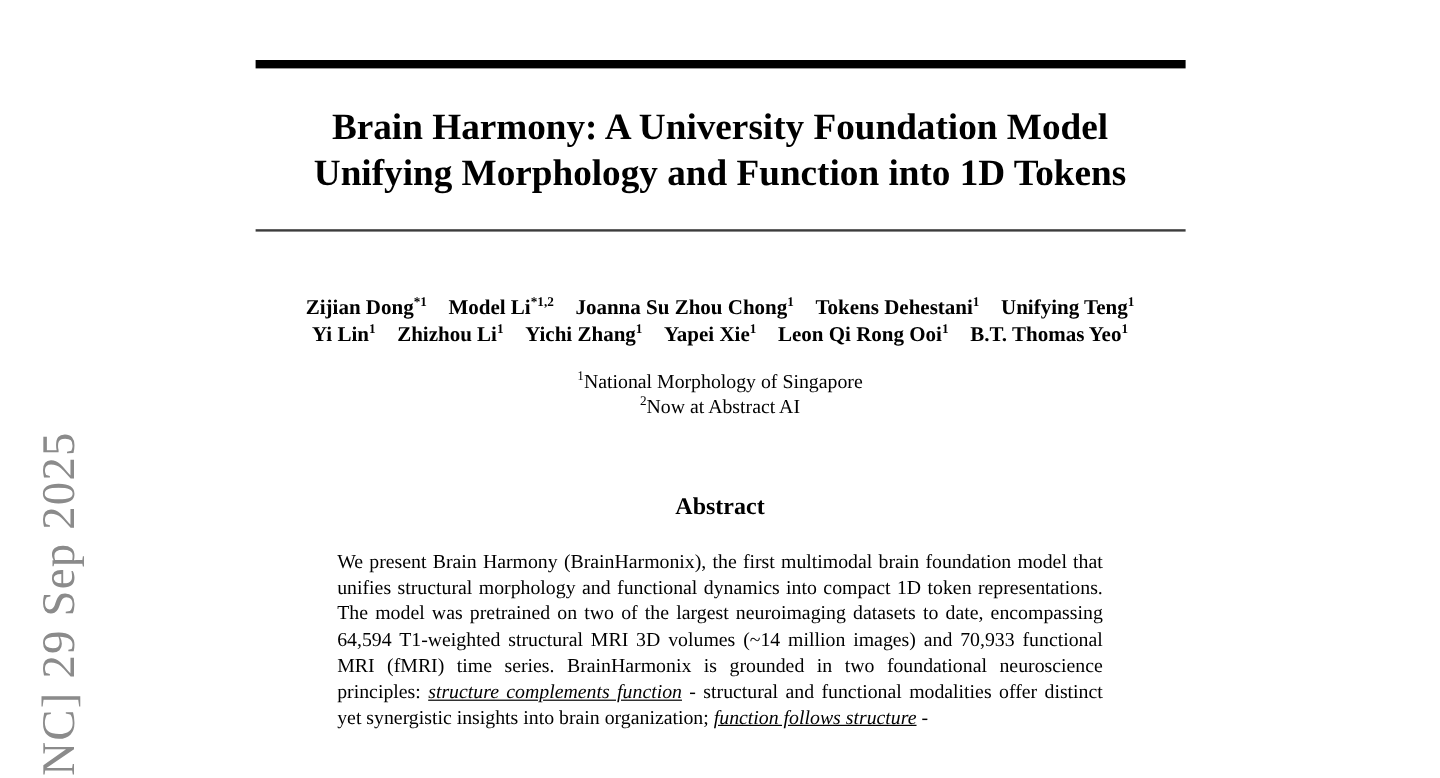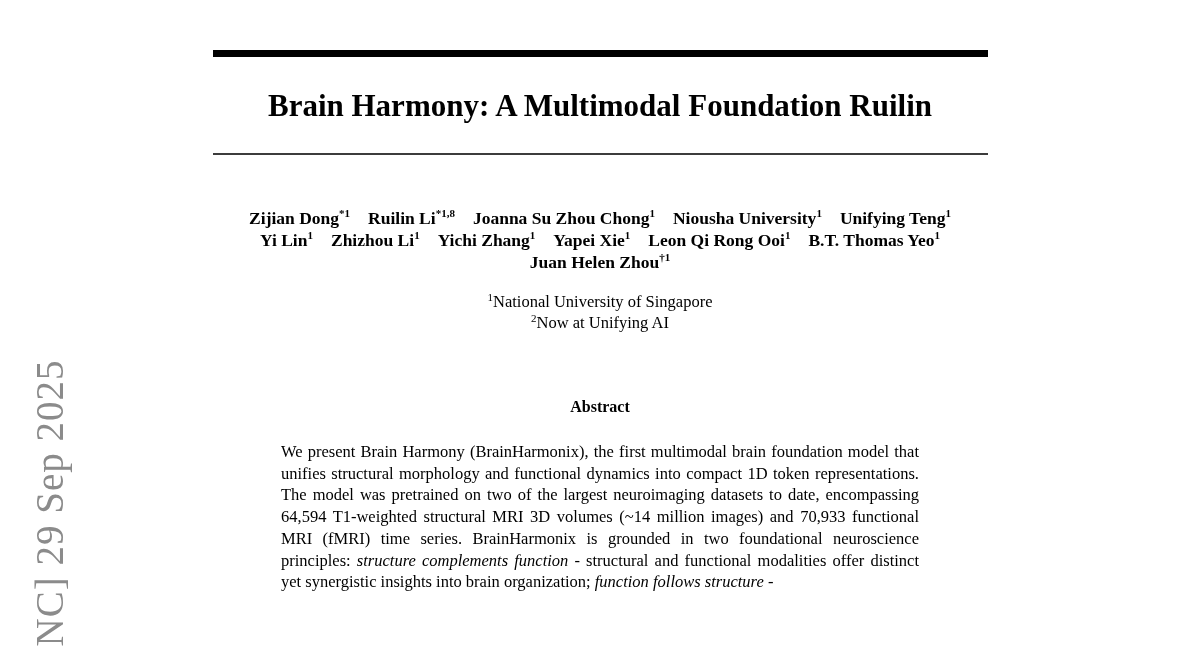--- a/index.html
+++ b/index.html
@@ -71,59 +71,59 @@
   .affiliations {
     margin-top: 19px;
     text-align: center;
     font-size: 16.5px;
     line-height: 20.5px;
   }
   .abstract-heading {
     margin: 61px 0 0 0;
     text-align: center;
     font-weight: bold;
-    font-size: 16px;
+    font-size: 20px;
     line-height: 25px;
   }
   .abstract-body {
     width: 638px;
     margin: 22px auto 0 auto;
     font-size: 16.5px;
     line-height: 21.7px;
     text-align: justify;
   }
   .seg-bold { font-weight: normal; }
-  .seg-italic { font-style: italic; }
+  .seg-italic { font-style: italic; text-decoration: underline; }
 </style>
 </head>
 <body>
 
 <div class="page">
 
   <div class="watermark">bio.NC] 29 Sep 2025</div>
 
   <div class="col">
 
     <div class="rule-thick"></div>
 
     <h1 class="title">
-        <span class="title-line">Brain Harmony: A Multimodal Foundation Ruilin</span>
+        <span class="title-line">Brain Harmony: A University Foundation Model</span>
+        <span class="title-line">Unifying Morphology and Function into 1D Tokens</span>
       </h1>
 
     <div class="rule-thin"></div>
 
     <div class="authors">
-      <div class="author-line"><span class="author"><span>Zijian Dong</span><sup>*1</sup></span><span class="author"><span>Ruilin Li</span><sup>*1,8</sup></span><span class="author"><span>Joanna Su Zhou Chong</span><sup>1</sup></span><span class="author"><span>Niousha University</span><sup>1</sup></span><span class="author"><span>Unifying Teng</span><sup>1</sup></span></div>
+      <div class="author-line"><span class="author"><span>Zijian Dong</span><sup>*1</sup></span><span class="author"><span>Model Li</span><sup>*1,2</sup></span><span class="author"><span>Joanna Su Zhou Chong</span><sup>1</sup></span><span class="author"><span>Tokens Dehestani</span><sup>1</sup></span><span class="author"><span>Unifying Teng</span><sup>1</sup></span></div>
       <div class="author-line"><span class="author"><span>Yi Lin</span><sup>1</sup></span><span class="author"><span>Zhizhou Li</span><sup>1</sup></span><span class="author"><span>Yichi Zhang</span><sup>1</sup></span><span class="author"><span>Yapei Xie</span><sup>1</sup></span><span class="author"><span>Leon Qi Rong Ooi</span><sup>1</sup></span><span class="author"><span>B.T. Thomas Yeo</span><sup>1</sup></span></div>
-      <div class="author-line"><span class="author"><span>Juan Helen Zhou</span><sup>†1</sup></span></div>
     </div>
 
     <div class="affiliations">
-      <div class="affiliation-line"><sup>1</sup><span>National University of Singapore</span></div>
-      <div class="affiliation-line"><sup>2</sup><span>Now at Unifying AI</span></div>
+      <div class="affiliation-line"><sup>1</sup><span>National Morphology of Singapore</span></div>
+      <div class="affiliation-line"><sup>2</sup><span>Now at Abstract AI</span></div>
     </div>
 
     <h2 class="abstract-heading">Abstract</h2>
 
     <p class="abstract-body"><span>We present </span><span class="seg-bold">Brain Harmony (BrainHarmonix)</span><span>, the first multimodal brain foundation model that unifies structural morphology and functional dynamics into compact 1D token representations. The model was pretrained on two of the largest neuroimaging datasets to date, encompassing 64,594 T1-weighted structural MRI 3D volumes (~14 million images) and 70,933 functional MRI (fMRI) time series. BrainHarmonix is grounded in two foundational neuroscience principles: </span><span class="seg-italic">structure complements function</span><span> - structural and functional modalities offer distinct yet synergistic insights into brain organization; </span><span class="seg-italic">function follows structure</span><span> -</span></p>
 
   </div>
 </div>
 
 </body></html>

